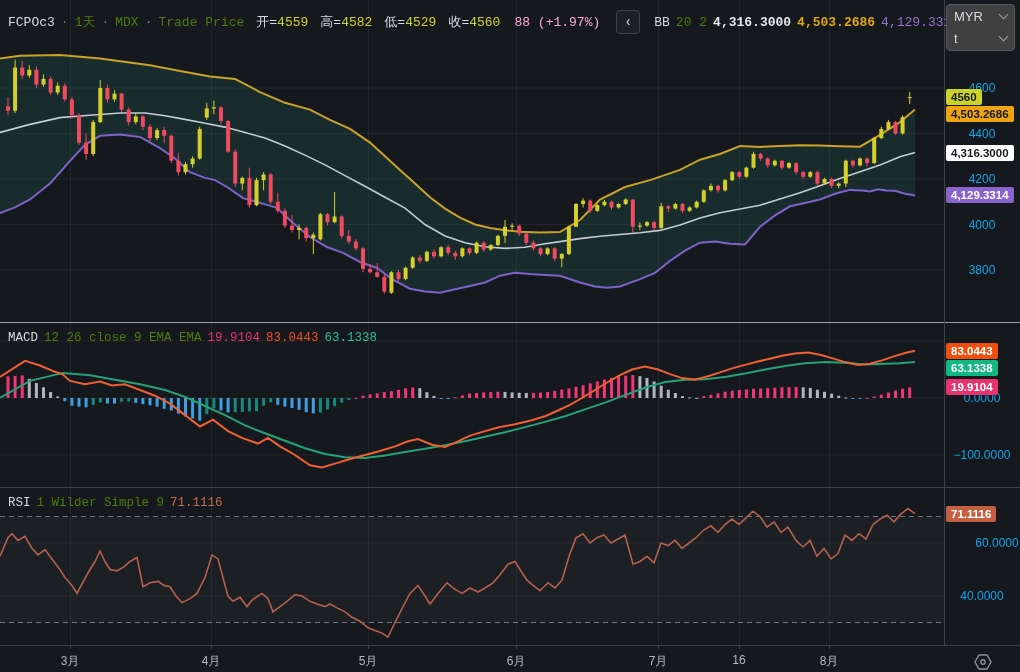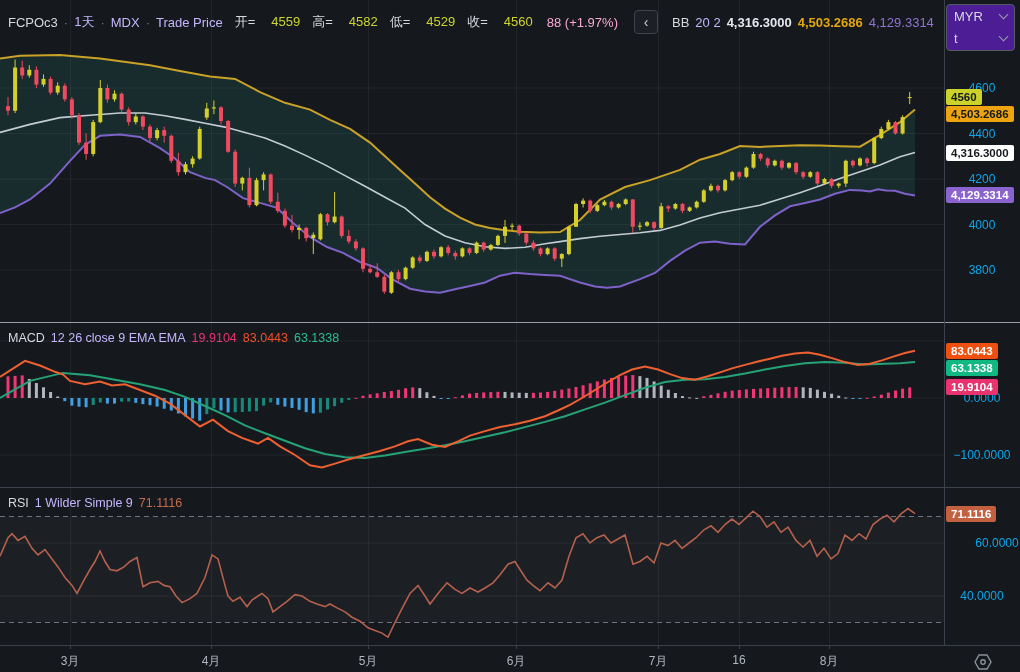--- a/index.html
+++ b/index.html
@@ -1,38 +1,38 @@
 <!DOCTYPE html>
 <html><head>
 <meta charset="utf-8">
 <style>
   html,body{margin:0;padding:0;background:#0b0d10;}
   .app{position:relative;width:1020px;height:672px;background:#15191e;overflow:hidden;
        font-family:"Liberation Sans","DejaVu Sans",sans-serif;-webkit-font-smoothing:antialiased;}
   svg#chartSvg{position:absolute;left:0;top:0;z-index:1;}
   .legend{position:absolute;z-index:5;display:flex;align-items:center;gap:6px;
-          font-size:13px;color:#d6d9de;white-space:nowrap;}
+          font-size:13px;color:#d6d9de;white-space:nowrap;font-family:Liberation Mono, monospace;}
   .legend .sep{color:#787b86;}
-  .legend .dim{color:#c4b5fd;text-align:right;}
+  .legend .dim{color:#4d7c0f;text-align:right;}
   .legend .pair{margin-left:6px;}
   .legend .pair .lbl{color:#d6d9de;}
-  .legend .val{color:#ccd32e;margin-left:16px;}
+  .legend .val{color:#ccd32e;}
   .legend .chg{color:#f9a8d4;margin-left:8px;}
   .collapse-btn{width:22px;height:22px;margin:0 8px 0 10px;border:1px solid #3e434c;border-radius:4px;
           background:#1c2026;color:#cfd2d9;display:flex;align-items:center;justify-content:center;
           font-size:14px;line-height:1;cursor:pointer;}
   .bb-basis{color:#e4e7ec;font-weight:bold;}
   .bb-upper{color:#e2a60e;font-weight:bold;}
   .bb-lower{color:#9272d4;}
   .macd-hist-val{color:#e8336e;}
   .macd-line-val{color:#f0502a;}
   .macd-sig-val{color:#2bbf8e;}
   .rsi-val{color:#c56a4a;}
   .currency-box{position:absolute;left:946px;top:4px;width:69px;height:47px;z-index:6;
-          border:1px solid #565b64;border-radius:4px;background:#4c1d95;box-sizing:border-box;}
+          border:1px solid #565b64;border-radius:4px;background:#404040;box-sizing:border-box;}
   .currency-row{height:22px;display:flex;align-items:center;justify-content:space-between;
           padding:0 7px;color:#d6d9de;font-size:13px;cursor:pointer;}
   .chev{width:6px;height:6px;border-right:1.5px solid #9aa0aa;border-bottom:1.5px solid #9aa0aa;
           transform:rotate(45deg);margin-top:-3px;}
   #priceAxis{position:absolute;left:944px;top:0;width:76px;height:645px;z-index:4;}
   .axis-label{position:absolute;left:0;width:100%;text-align:center;font-size:12px;color:#0ea5e9;}
   .axis-badge{position:absolute;left:2px;padding:1px 5px;border-radius:2px;font-size:11.5px;
           line-height:14px;white-space:nowrap;font-weight:bold;}
   #timeAxis{position:absolute;left:0;top:646px;width:944px;height:26px;z-index:4;}
   .time-label{position:absolute;top:7px;transform:translateX(-50%);font-size:12px;color:#b2b5be;}

